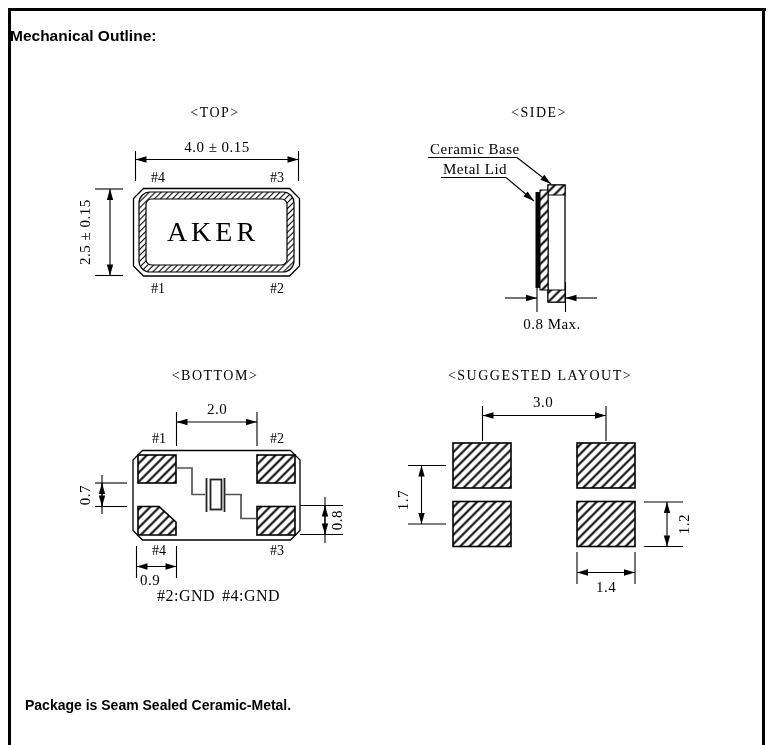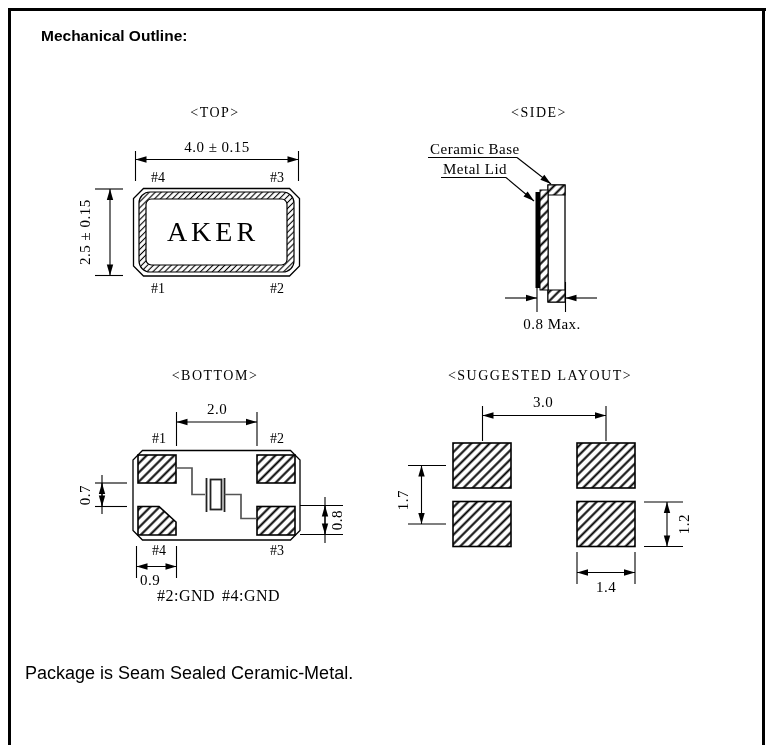--- a/index.html
+++ b/index.html
@@ -2,24 +2,24 @@
 <html><head>
 <meta charset="utf-8">
 <style>
   html,body{margin:0;padding:0;background:#ffffff;}
   .page{position:relative;width:772px;height:745px;background:#ffffff;overflow:hidden;
         font-family:"Liberation Serif",serif;color:#000;}
   .frame{position:absolute;background:#000;}
   .frame-top{left:8px;top:8px;width:758px;height:3px;}
   .frame-left{left:8px;top:8px;width:3px;height:737px;}
   .frame-right{left:762px;top:8px;width:3px;height:737px;}
-  .title{position:absolute;left:41px;top:27px;font-family:"Liberation Sans",sans-serif;
+  .title{position:absolute;left:10px;top:27px;font-family:"Liberation Sans",sans-serif;
          font-weight:bold;font-size:15.5px;}
-  .footer{position:absolute;left:25px;top:662px;font-family:"Liberation Sans",sans-serif;
-          font-weight:normal;font-size:18px;line-height:23px;}
+  .footer{position:absolute;left:25px;top:694px;font-family:"Liberation Sans",sans-serif;
+          font-weight:bold;font-size:14px;line-height:23px;}
   svg{position:absolute;left:0;top:0;}
   text{font-family:"Liberation Serif",serif;fill:#000;}
   .dimtxt{font-size:15px;letter-spacing:0.5px;}
   .viewlbl{font-size:14px;letter-spacing:1.5px;}
   .pinlbl{font-size:14px;}
   .brand{font-size:28px;letter-spacing:4px;}
   .thin{stroke:#000;stroke-width:1.1;fill:none;}
   .med{stroke:#000;stroke-width:1.3;fill:none;}
   .pad{fill:url(#hatch);stroke:#000;stroke-width:1.6;}
   .wire{stroke:#555;stroke-width:1.7;fill:none;}

